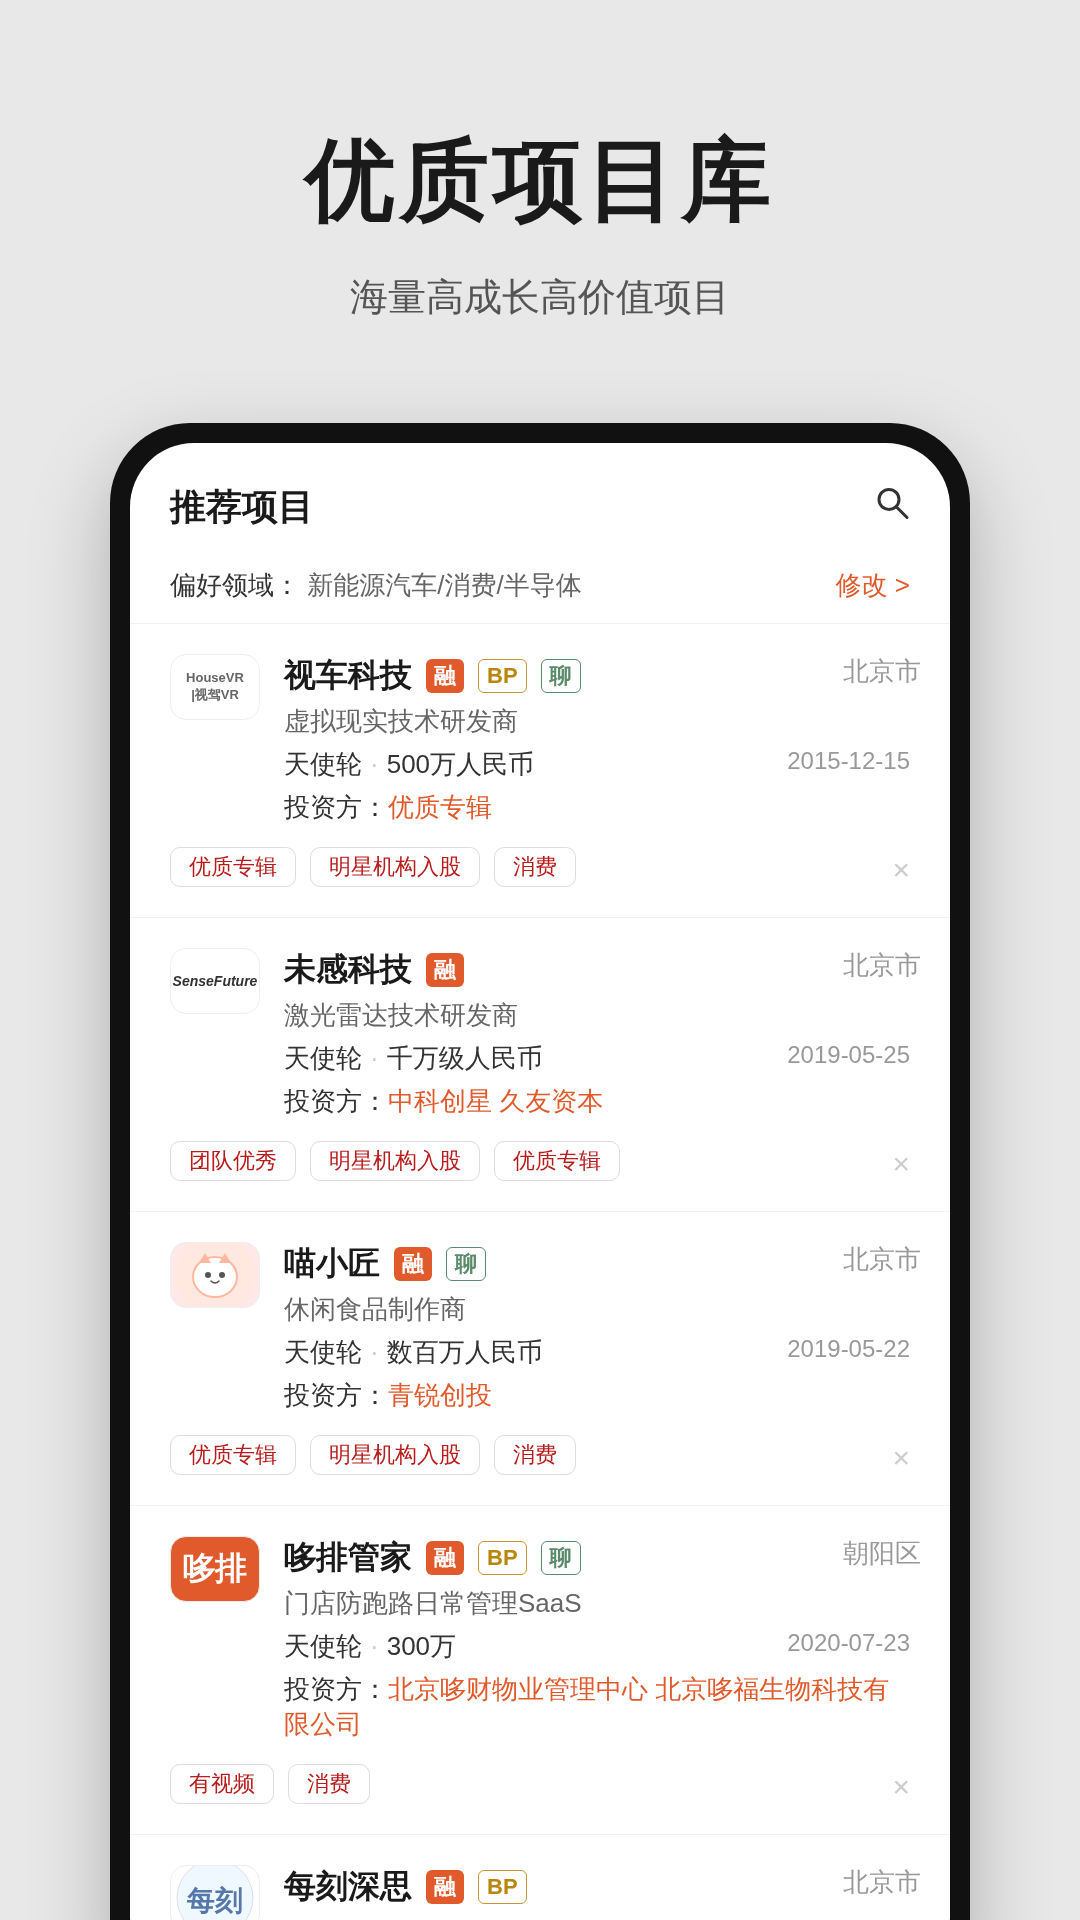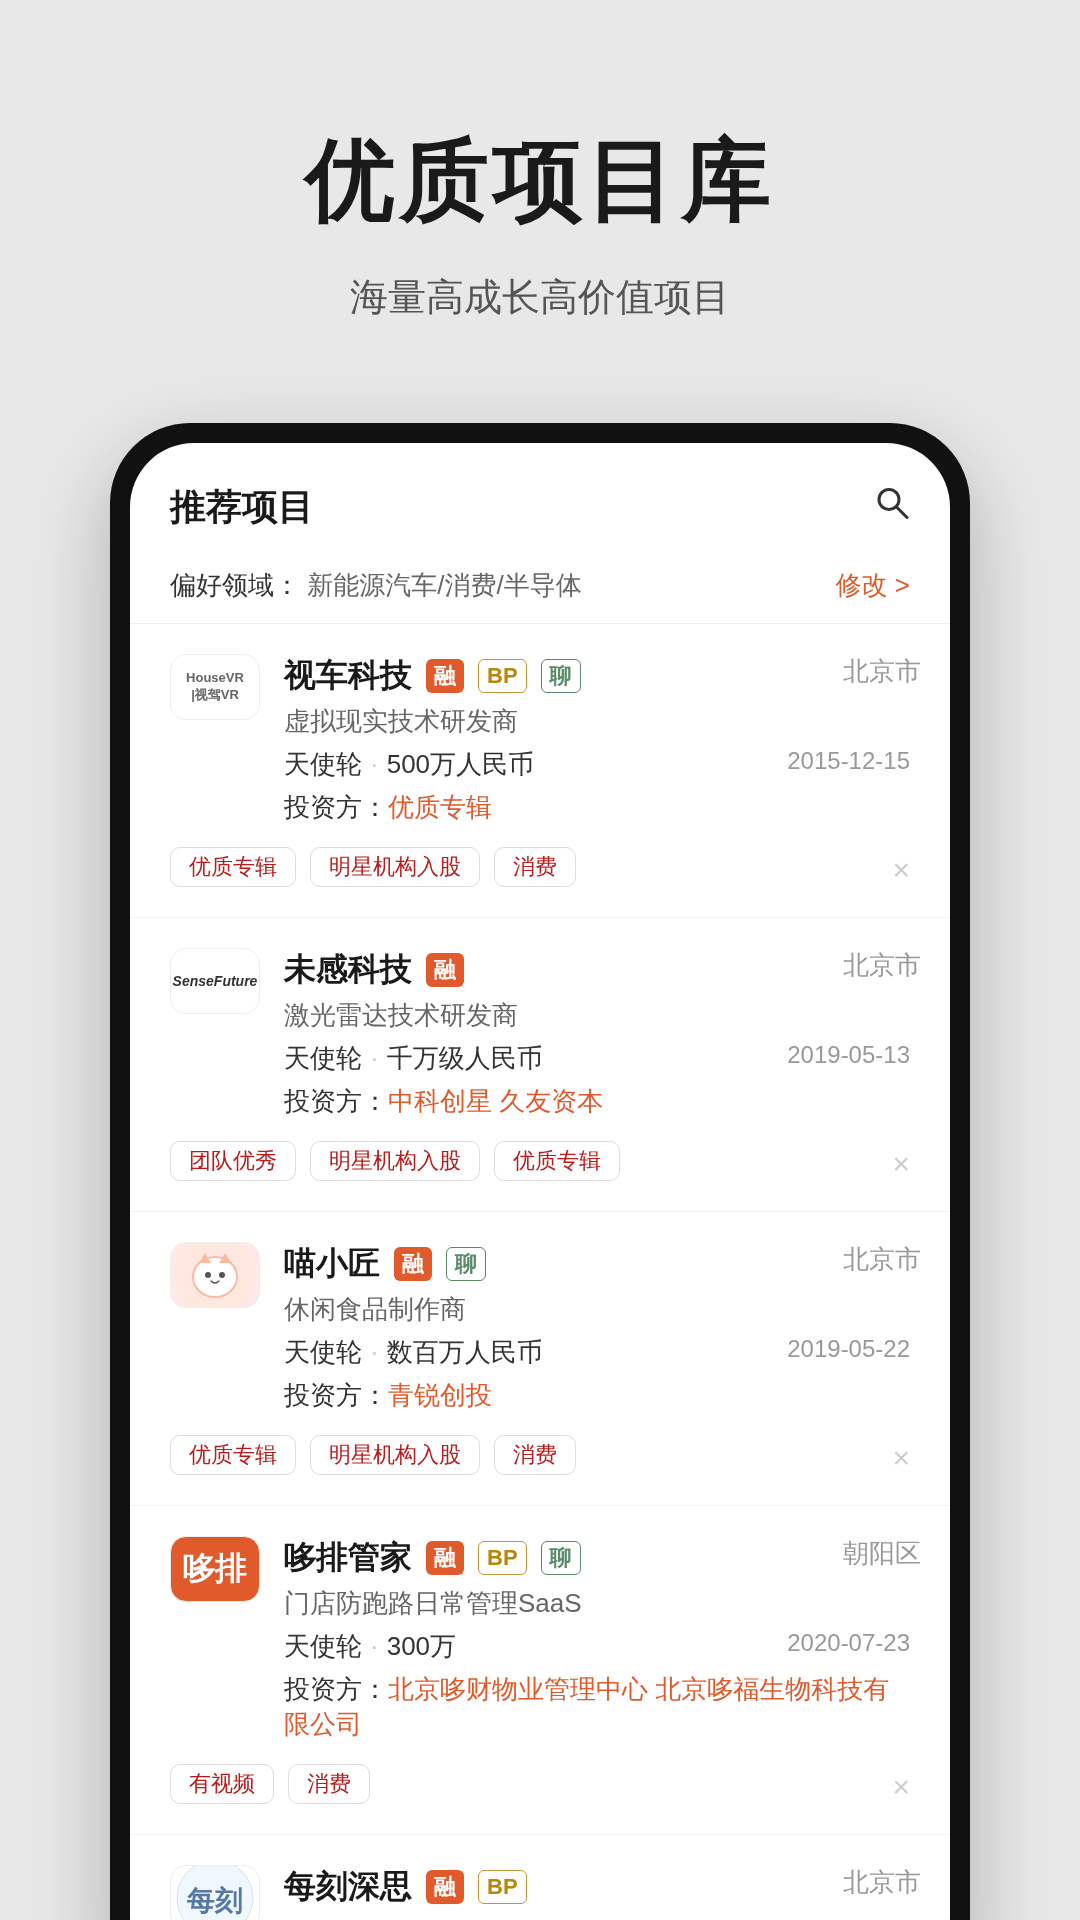--- a/index.html
+++ b/index.html
@@ -311,21 +311,21 @@
             <span style="font-size:14px;color:#333;font-style:italic;font-weight:700;">SenseFuture</span>
           </div>
           <div class="card-info">
             <div class="card-name-row">
               <span class="company-name">未感科技</span>
               <span class="tag tag-rong">融</span>
             </div>
             <div class="card-desc">激光雷达技术研发商</div>
             <div class="card-round">
               天使轮<span class="round-dot">·</span>千万级人民币
-              <span class="card-date">2019-05-13</span>
+              <span class="card-date">2019-05-25</span>
             </div>
             <div class="card-investor">
               投资方：<span class="investor-name">中科创星</span>
               <span style="color:#333;"> </span>
               <span class="investor-name">久友资本</span>
             </div>
           </div>
         </div>
         <div class="card-tags">
           <span class="keyword-tag">团队优秀</span>

